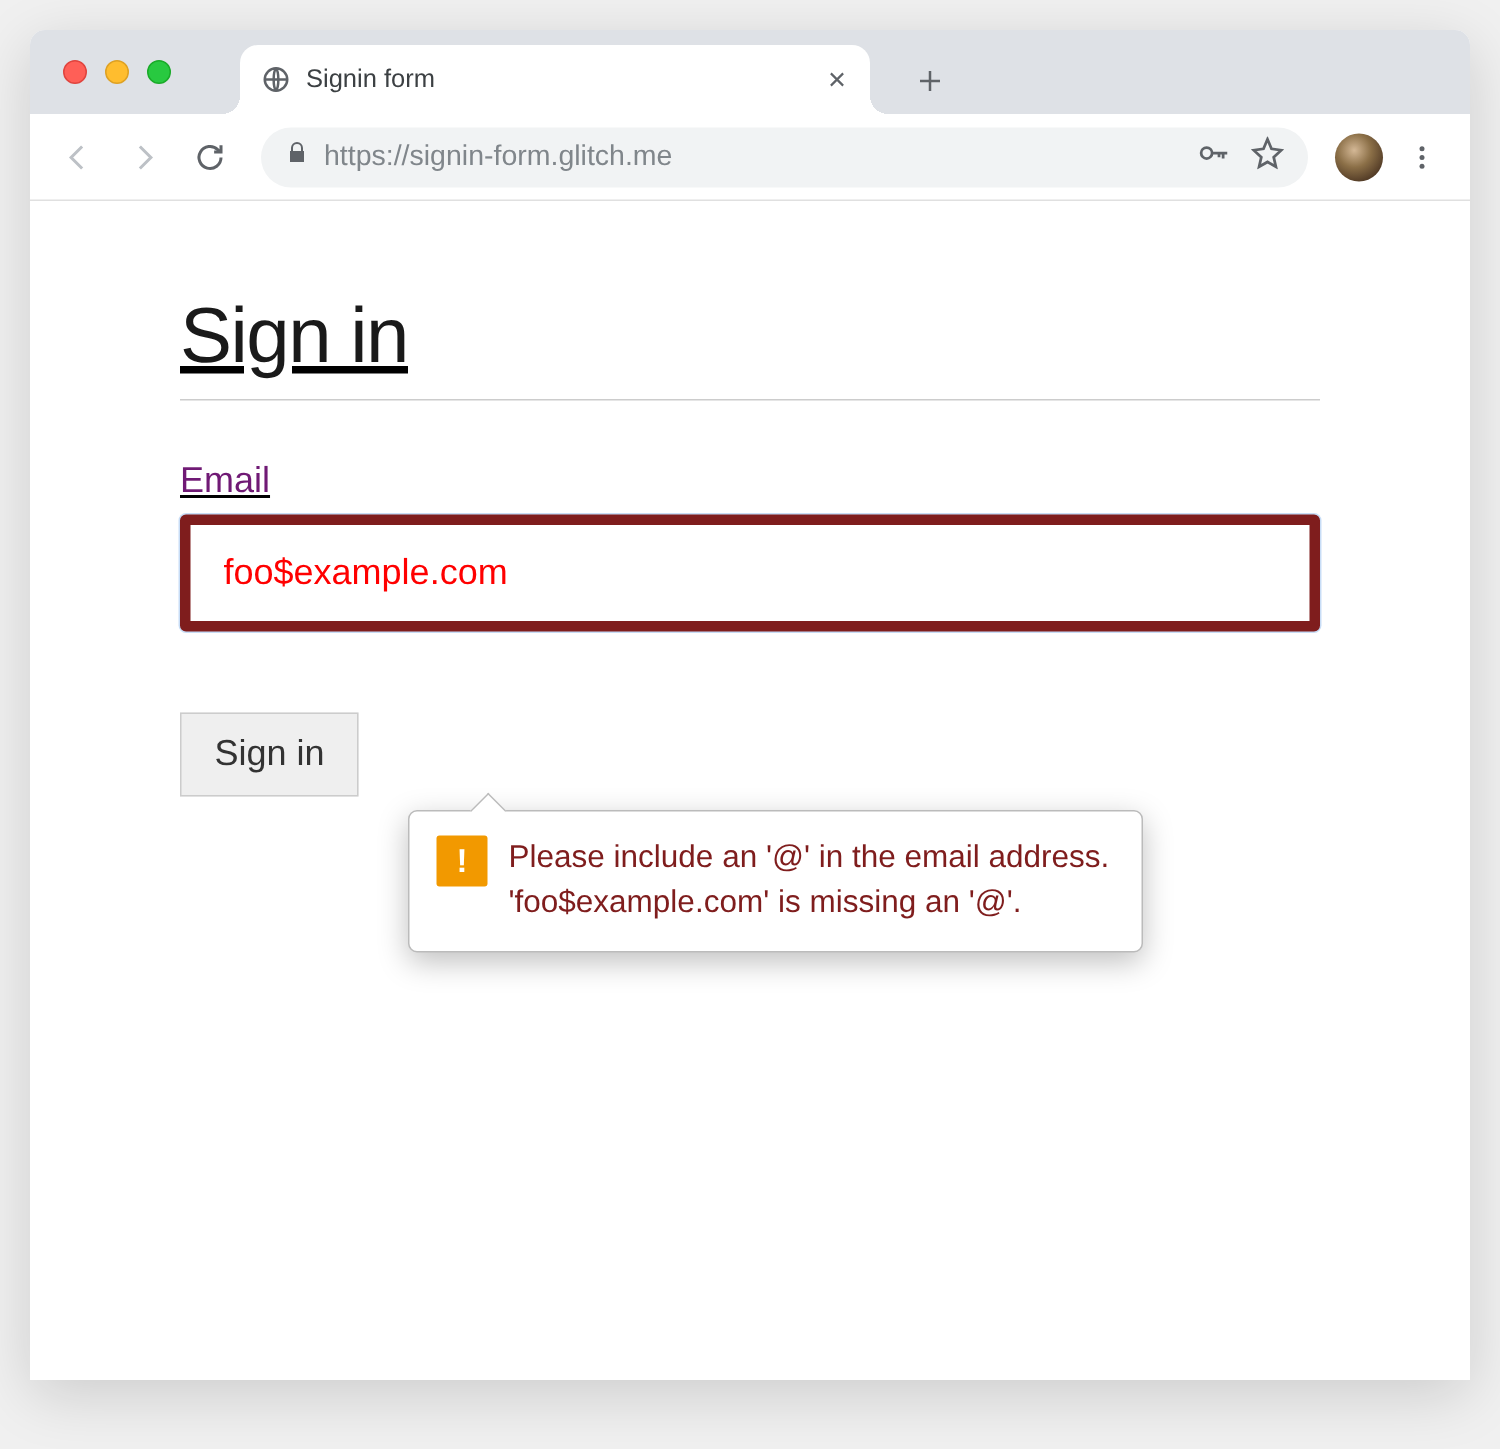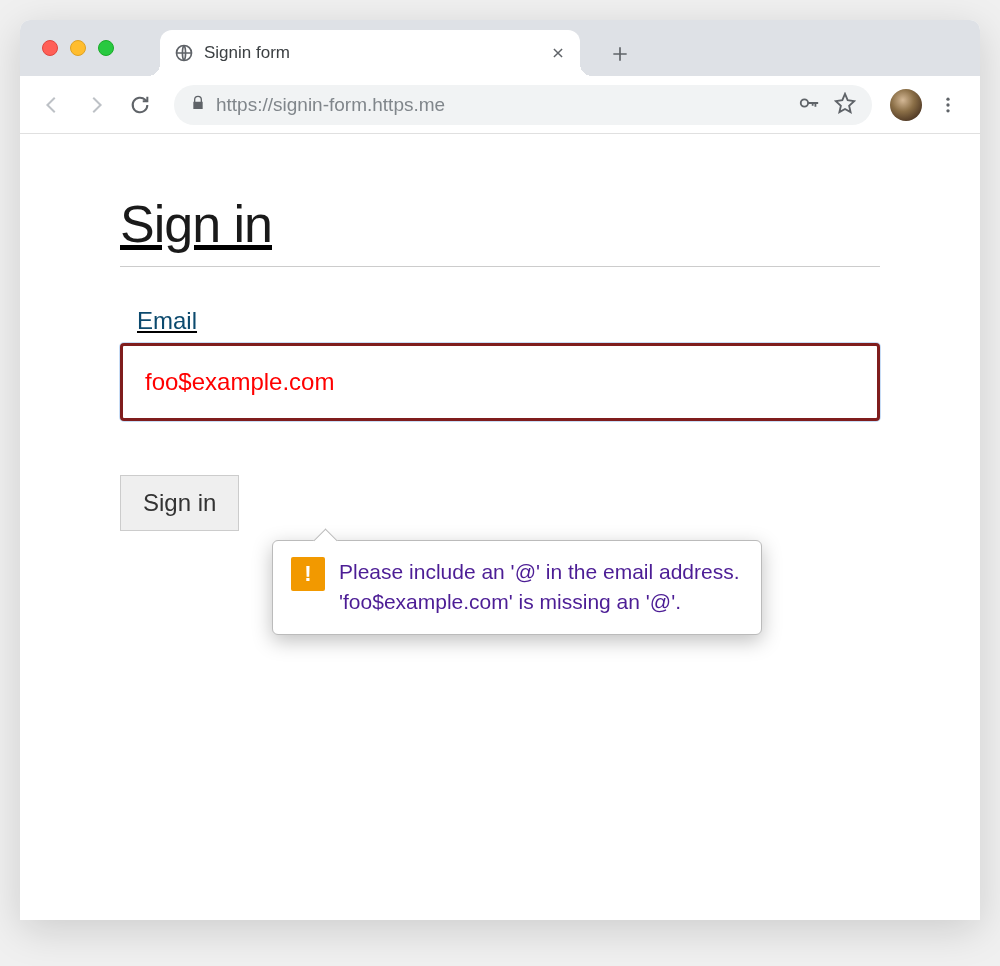--- a/index.html
+++ b/index.html
@@ -174,31 +174,30 @@
       font-size: 52px;
       font-weight: 400;
       color: #1a1a1a;
       padding-bottom: 12px;
       border-bottom: 1px solid #ccc;
       margin-bottom: 40px;
       letter-spacing: -1px;
     }
     .form-label {
       font-size: 24px;
-      color: #0c4a6e;
+      color: #701a75;
       display: block;
       margin-bottom: 8px;
-      margin-left: 17px;
     }
     .form-input {
       width: 100%;
       height: 78px;
       font-size: 24px;
       padding: 0 22px;
-      border: 3px solid #7f1d1d;
+      border: 7px solid #7f1d1d;
       border-radius: 4px;
       outline: none;
       color: #ff0000;
       box-shadow: 0 0 0 1px rgba(74,144,226,0.3);
       font-family: inherit;
     }
     .password-wrap {
       margin-top: 46px;
       position: relative;
     }
@@ -259,21 +258,21 @@
       justify-content: center;
       color: #fff;
       font-weight: bold;
       font-size: 22px;
       flex-shrink: 0;
       border-radius: 2px;
     }
     .tooltip-text {
       font-size: 21px;
       line-height: 1.45;
-      color: #4c1d95;
+      color: #7f1d1d;
     }
   </style>
 </head>
 <body>
 
 <div class="browser-window">
 
   <div class="tab-strip">
     <div class="traffic-lights">
       <div class="traffic-light tl-red"></div>
@@ -317,21 +316,21 @@
           <path d="M20 12a8 8 0 1 1-2.34-5.66L20 8"></path>
           <path d="M20 3v5h-5"></path>
         </svg>
     </div>
     <div class="omnibox">
       <span class="lock-icon">
         <svg viewBox="0 0 24 24" width="16" height="16" fill="currentColor">
             <path d="M6 10V7a6 6 0 1 1 12 0v3h1v11H5V10h1zm2 0h8V7a4 4 0 1 0-8 0v3z"></path>
           </svg>
       </span>
-      <span class="url-text">https://signin-form.https.me</span>
+      <span class="url-text">https://signin-form.glitch.me</span>
       <span class="key-icon">
         <svg viewBox="0 0 24 24" width="22" height="22" fill="currentColor">
             <circle cx="7" cy="12" r="4" fill="none" stroke="currentColor" stroke-width="2"></circle>
             <path d="M11 12h11M19 12v4M16 12v3" stroke="currentColor" stroke-width="2"></path>
           </svg>
       </span>
       <span class="star-icon">
         <svg viewBox="0 0 24 24" width="22" height="22" fill="none" stroke="currentColor" stroke-width="2">
             <path d="M12 2l2.9 6.9L22 10l-5.5 5 1.6 7L12 18.5 5.9 22l1.6-7L2 10l7.1-1.1L12 2z"></path>
           </svg>

